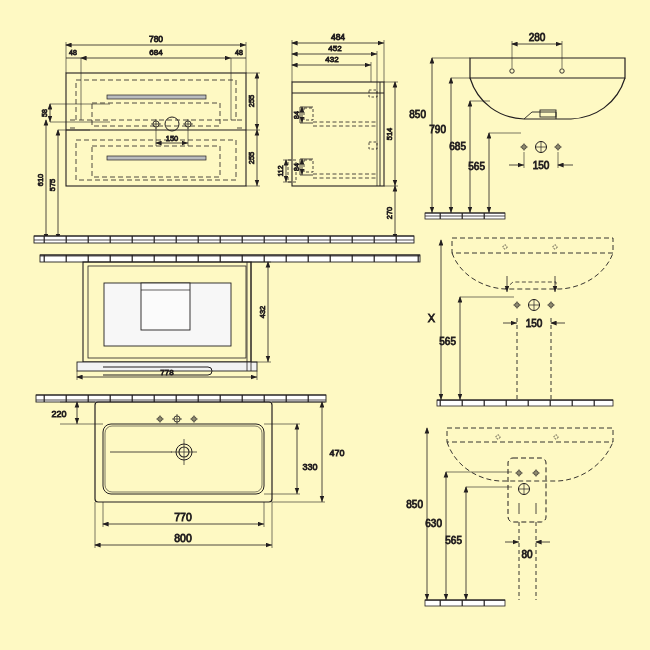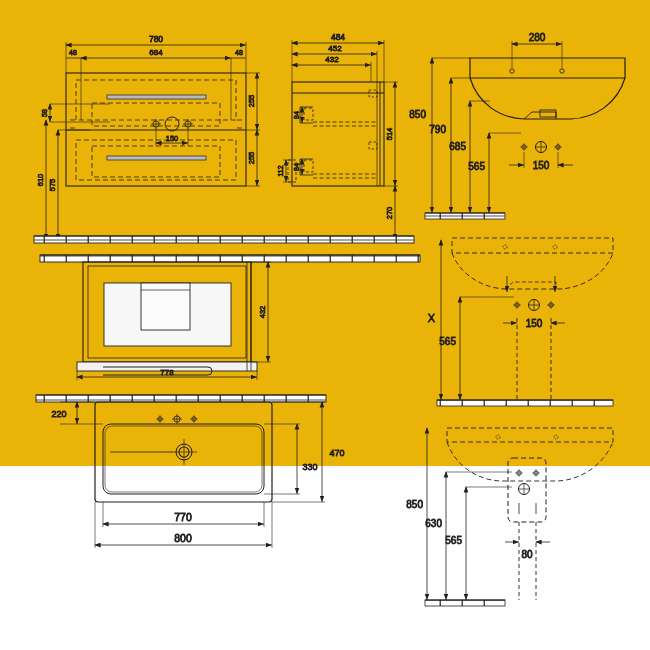--- a/index.html
+++ b/index.html
@@ -1,17 +1,17 @@
 <!DOCTYPE html>
 <html><head>
 <meta charset="utf-8">
 <style>
   html,body{margin:0;padding:0;background:#ffffff;}
   body{width:650px;height:650px;font-family:"Liberation Sans",sans-serif;overflow:hidden;}
-  #stage{position:relative;width:650px;height:466px;background:#eab308;}
+  #stage{position:relative;width:650px;height:650px;background:#fef9c3;}
   svg{display:block;}
   .dim-text{font-family:"Liberation Sans",sans-serif;fill:#1a1a1a;}
 </style>
 </head>
 <body>
 
 <div id="stage">
 <svg width="650" height="650" viewBox="0 0 650 650" xmlns="http://www.w3.org/2000/svg">
   <defs>
     <marker id="ar" markerWidth="9" markerHeight="9" refX="8" refY="3" orient="auto" markerUnits="strokeWidth">

